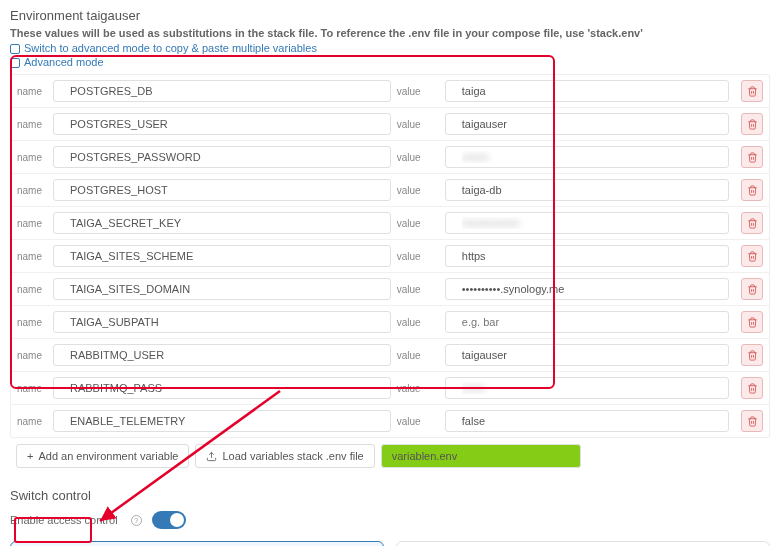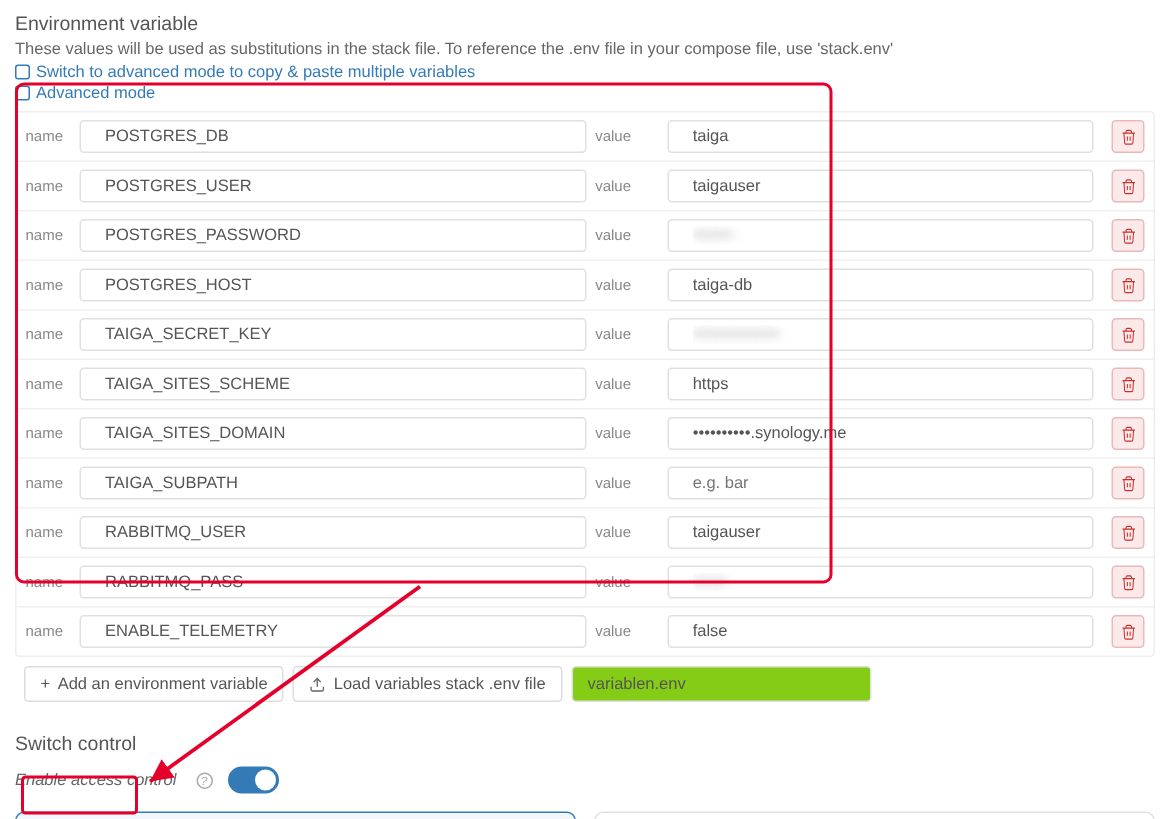--- a/index.html
+++ b/index.html
@@ -1,53 +1,53 @@
 <!DOCTYPE html>
 <html><head>
 <meta charset="utf-8">
 <style>
 * { box-sizing: border-box; margin: 0; padding: 0; }
 body { font-family: -apple-system, BlinkMacSystemFont, "Segoe UI", Arial, sans-serif; font-size: 12px; color: #333; background: #fff; padding: 8px 10px; }
 .section-title { font-size: 13px; color: #555; margin-bottom: 4px; font-weight: 500; }
-.section-desc { font-size: 11px; color: #666; margin-bottom: 3px; }
+.section-desc { font-size: 11px; color: #666; margin-bottom: 3px; font-weight: bold; }
 .link-line { font-size: 11px; color: #337ab7; margin-bottom: 2px; cursor: pointer; }
 .link-line .icon-box { display: inline-block; width: 10px; height: 10px; border: 1px solid #337ab7; border-radius: 2px; margin-right: 4px; vertical-align: middle; position: relative; }
 .env-table { border: 1px solid #eee; border-radius: 3px; margin-top: 6px; }
 .env-row { display: flex; align-items: center; padding: 5px 6px; border-bottom: 1px solid #f0f0f0; gap: 6px; }
 .env-row:last-child { border-bottom: none; }
 .lbl { font-size: 10px; color: #888; width: 30px; }
 .input { flex: 1; border: 1px solid #e0e0e0; border-radius: 3px; padding: 4px 16px; font-size: 11px; color: #555; background: #fff; }
 .input.blur { color: transparent; text-shadow: 0 0 6px rgba(100,100,100,0.5); }
 .name-col { display: flex; align-items: center; flex: 1.8; gap: 6px; }
 .value-col { display: flex; align-items: center; flex: 1.6; gap: 18px; }
 .trash-btn { width: 22px; height: 22px; border: 1px solid #e8b9b9; background: #fceaea; border-radius: 3px; display: flex; align-items: center; justify-content: center; cursor: pointer; margin-left: 6px; }
 .trash-btn svg { width: 11px; height: 11px; stroke: #c9302c; fill: none; stroke-width: 1.5; }
 .action-row { padding: 6px; display: flex; gap: 6px; align-items: center; }
 .btn-outline { border: 1px solid #ddd; background: #fff; border-radius: 3px; padding: 5px 10px; font-size: 11px; color: #555; cursor: pointer; display: inline-flex; align-items: center; gap: 5px; }
 .file-input { border: 1px solid #e0e0e0; border-radius: 3px; padding: 5px 10px; font-size: 11px; color: #555; background: #84cc16; flex: 1; max-width: 200px; }
 .access-section { margin-top: 14px; }
-.toggle-row { display: flex; align-items: center; gap: 10px; margin-top: 8px; font-size: 11px; color: #666; font-style: italic; }
+.toggle-row { display: flex; align-items: center; gap: 10px; margin-top: 8px; font-size: 11px; color: #666; }
 .toggle { width: 34px; height: 18px; background: #337ab7; border-radius: 9px; position: relative; cursor: pointer; }
 .toggle::after { content: ""; position: absolute; right: 2px; top: 2px; width: 14px; height: 14px; background: #fff; border-radius: 50%; }
 .cards-row { display: flex; gap: 12px; margin-top: 12px; }
 .card { flex: 1; border: 1px solid #e0e0e0; border-radius: 6px; padding: 12px 14px; display: flex; gap: 12px; position: relative; }
 .card.selected { border-color: #337ab7; background: #f1f7fd; }
 .annot-box-env { position: absolute; border: 2.5px solid #e4002b; border-radius: 6px; pointer-events: none; }
 .annot-box-deploy { position: absolute; border: 2.5px solid #e4002b; border-radius: 3px; pointer-events: none; }
 .arrow-svg { position: absolute; pointer-events: none; }
 .rel-wrap { position: relative; }
 .help-icon { display: inline-block; width: 11px; height: 11px; border: 1px solid #aaa; border-radius: 50%; font-size: 8px; text-align: center; line-height: 10px; color: #aaa; margin-left: 3px; }
 </style>
 </head>
 <body>
 
 <div class="rel-wrap">
 
   <div>
-    <div class="section-title">Environment variable</div>
+    <div class="section-title">Environment taigauser</div>
     <div class="section-desc">These values will be used as substitutions in the stack file. To reference the .env file in your compose file, use 'stack.env'</div>
     <div class="link-line"><span class="icon-box"></span><span>Switch to advanced mode to copy &amp; paste multiple variables</span></div>
     <div class="link-line"><span class="icon-box"></span><span>Advanced mode</span></div>
 
     <div class="env-table" id="env-rows">
         <div class="env-row">
           <div class="name-col">
             <span class="lbl">name</span>
             <input class="input" value="POSTGRES_DB" style="">
           </div>

